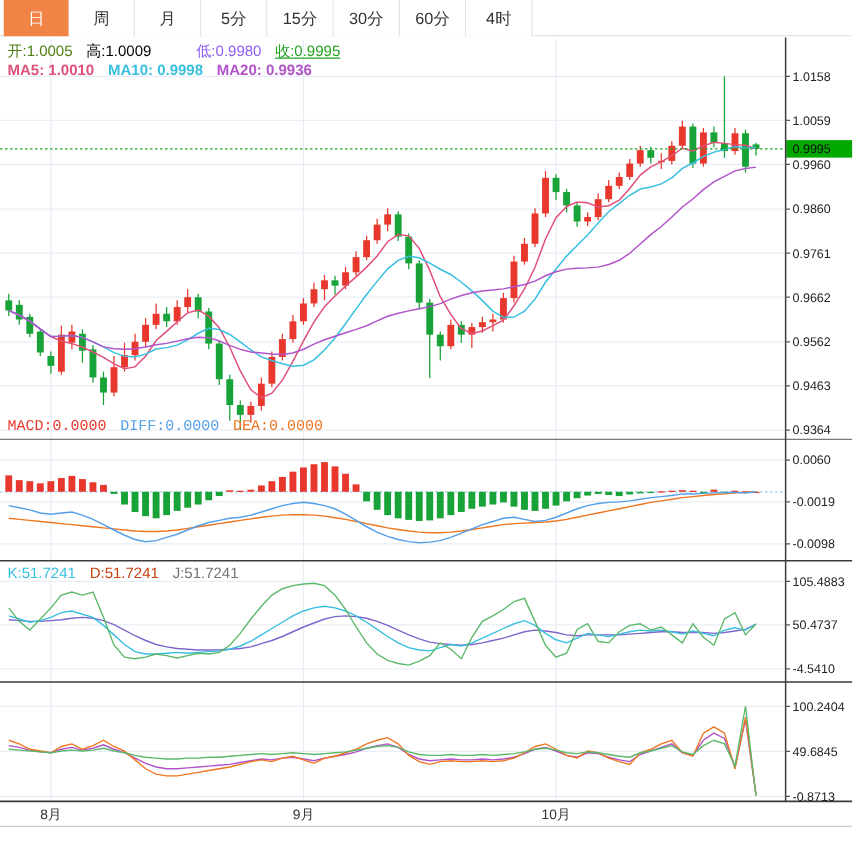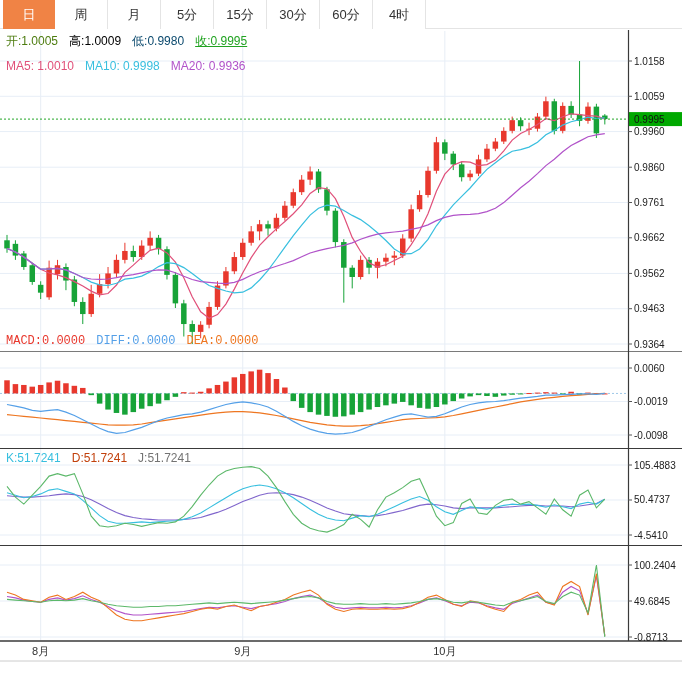--- a/index.html
+++ b/index.html
@@ -8,21 +8,21 @@
   svg text{font-family:"Liberation Sans",sans-serif;}
   .tabbar{position:absolute;top:0;left:0;width:682px;height:29px;display:flex;
           padding-left:3px;box-sizing:border-box;background:#fff;z-index:3;
           border-bottom:1px solid #e4e4e4;}
   .tab{width:52px;height:29px;line-height:29px;text-align:center;font-size:13px;color:#333;
        border-right:1px solid #e4e4e4;cursor:pointer;background:#fff;}
   .tab.active{background:#f08345;color:#fff;border-right:none;}
   .overlay{position:absolute;left:6px;z-index:4;pointer-events:none;font-size:12px;white-space:nowrap;}
   .overlay span{margin-right:11px;}
   #quoteLine{top:33px;}
-  #maLine{top:59px;}
+  #maLine{top:49px;font-weight:bold;}
   #macdLabels{top:334px;font-family:Liberation Mono, monospace;}
   #kdjLabels{top:451px;}
   #rsiLabels{top:549px;}
   #chart{position:absolute;top:0;left:0;z-index:1;}
 </style>
 </head>
 <body>
 
 <div id="screen">
   <div class="tabbar" id="tabbar">
@@ -331,17 +331,17 @@
       <line x1="628" y1="565" x2="632" y2="565" stroke="#555" stroke-width="1"></line>
       <text x="634" y="568.5" fill="#222222" font-size="10" text-anchor="start">100.2404</text>
       <line x1="628" y1="601.0000356041883" x2="632" y2="601.0000356041883" stroke="#555" stroke-width="1"></line>
       <text x="634" y="604.5000356041883" fill="#222222" font-size="10" text-anchor="start">49.6845</text>
       <line x1="628" y1="637" x2="632" y2="637" stroke="#555" stroke-width="1"></line>
       <text x="634" y="640.5" fill="#222222" font-size="10" text-anchor="start">-0.8713</text>
       <text x="40.68" y="655" fill="#333" font-size="11" text-anchor="middle">8月</text>
       <text x="242.76" y="655" fill="#333" font-size="11" text-anchor="middle">9月</text>
       <text x="444.84" y="655" fill="#333" font-size="11" text-anchor="middle">10月</text>
     </svg>
-  <div class="overlay" id="quoteLine"><span style="color: #4d7c0f; text-align: right;">开:1.0005</span><span style="color: #000000;">高:1.0009</span><span style="color: #0c4a6e;">低:0.9980</span><span style="color: rgb(33, 163, 33); text-decoration: underline;">收:0.9995</span></div>
+  <div class="overlay" id="quoteLine"><span style="color: #4d7c0f; text-align: right;">开:1.0005</span><span style="color: #000000;">高:1.0009</span><span style="color: #8b5cf6; margin-left: 25px;">低:0.9980</span><span style="color: rgb(33, 163, 33); text-decoration: underline;">收:0.9995</span></div>
   <div class="overlay" id="maLine"><span style="color: rgb(224, 80, 122);">MA5: 1.0010</span><span style="color: rgb(56, 191, 223);">MA10: 0.9998</span><span style="color: rgb(177, 83, 201);">MA20: 0.9936</span></div>
   <div class="overlay" id="macdLabels"><span style="color: rgb(232, 56, 45);">MACD:0.0000</span><span style="color: rgb(85, 160, 232);">DIFF:0.0000</span><span style="color: rgb(238, 118, 33);">DEA:0.0000</span></div>
   <div class="overlay" id="kdjLabels"><span style="color: rgb(56, 191, 223);">K:51.7241</span><span style="color: #c2410c;">D:51.7241</span><span style="color: #737373;">J:51.7241</span></div>
 </div>
 
 </body></html>

